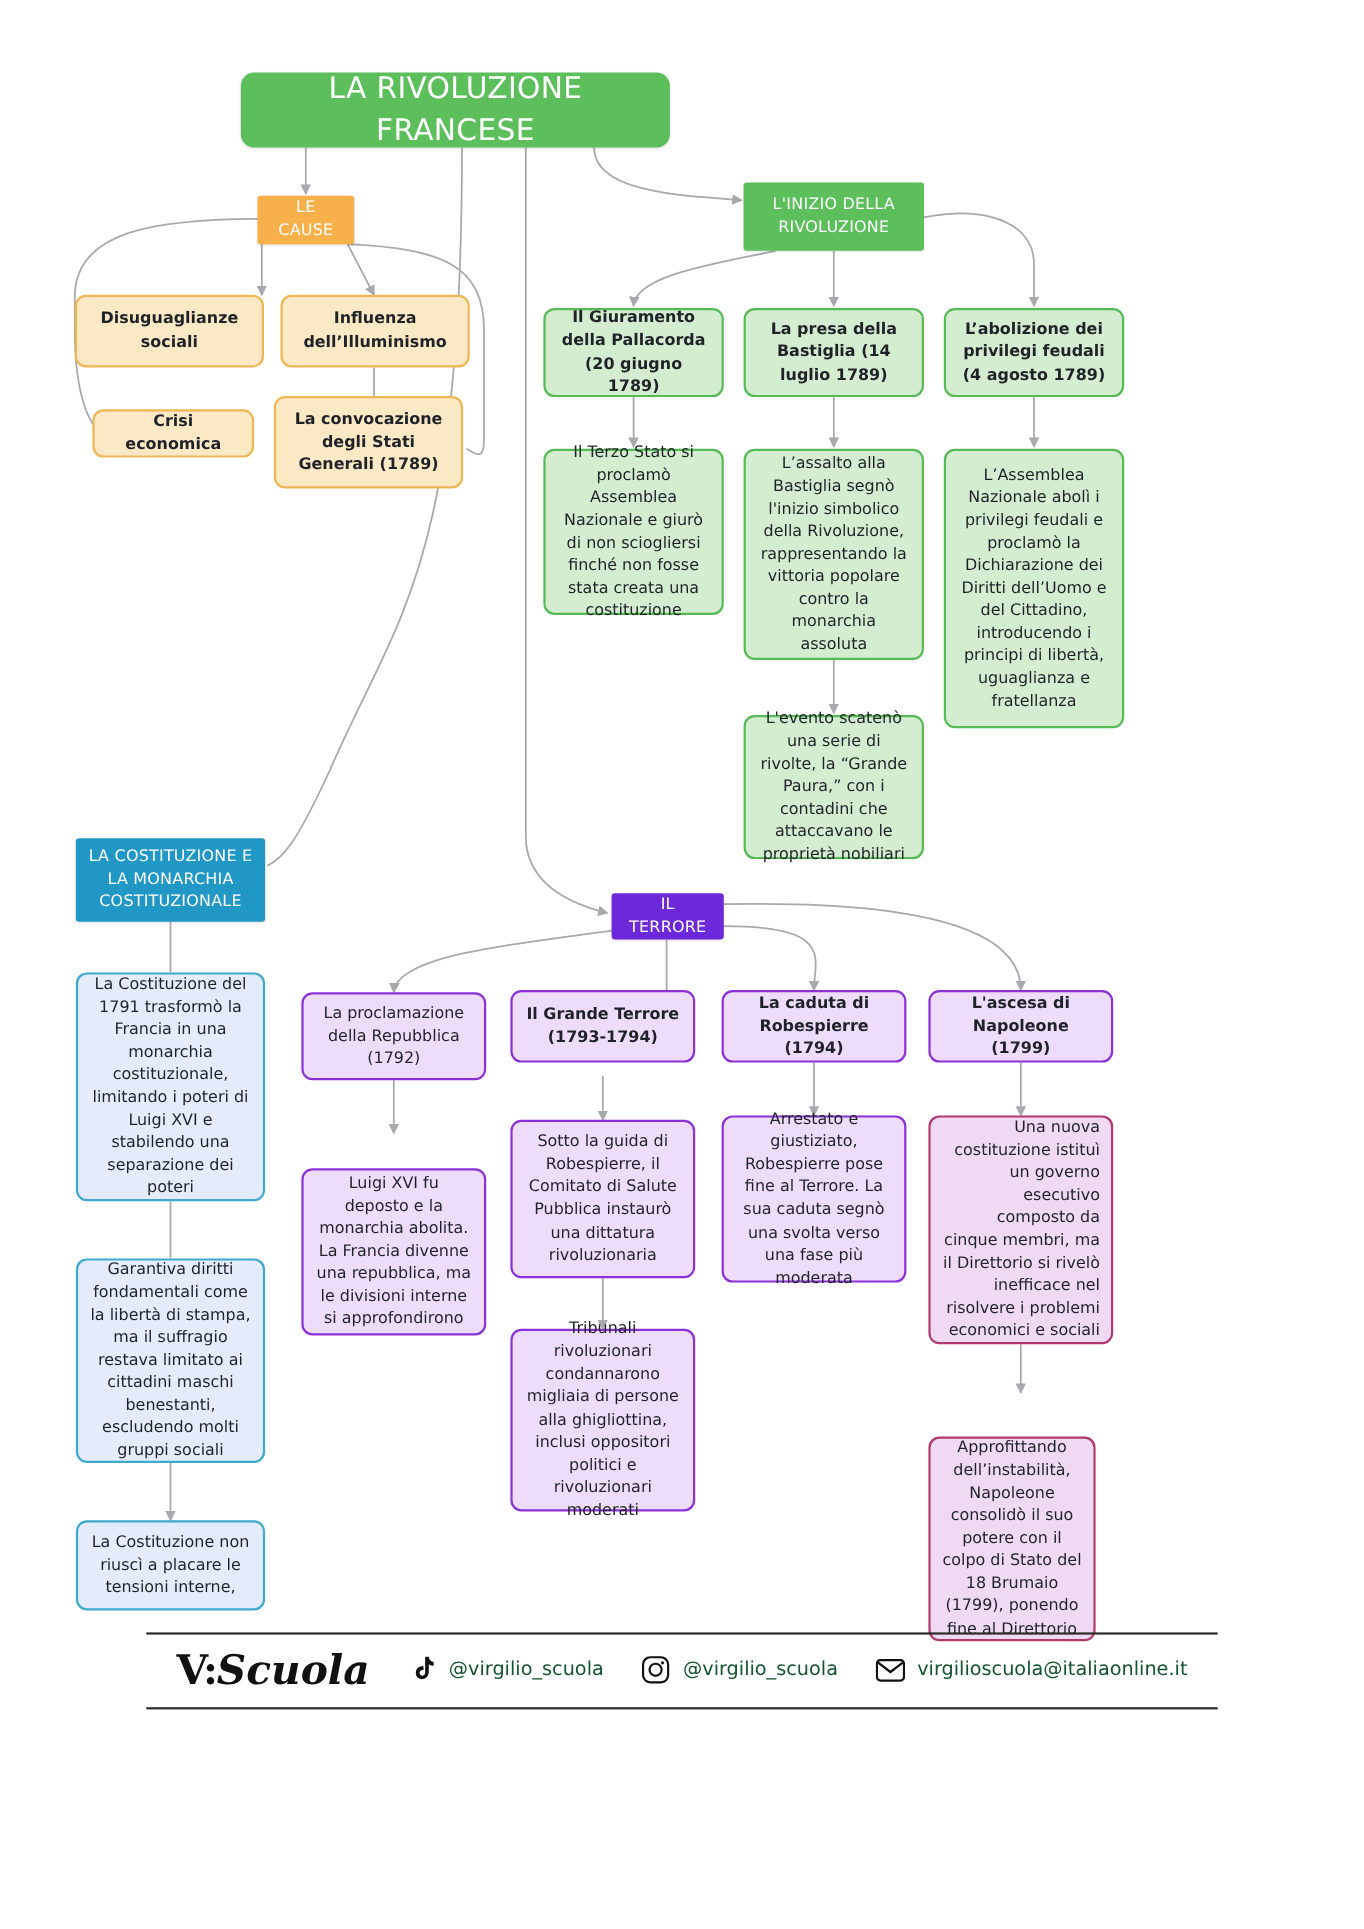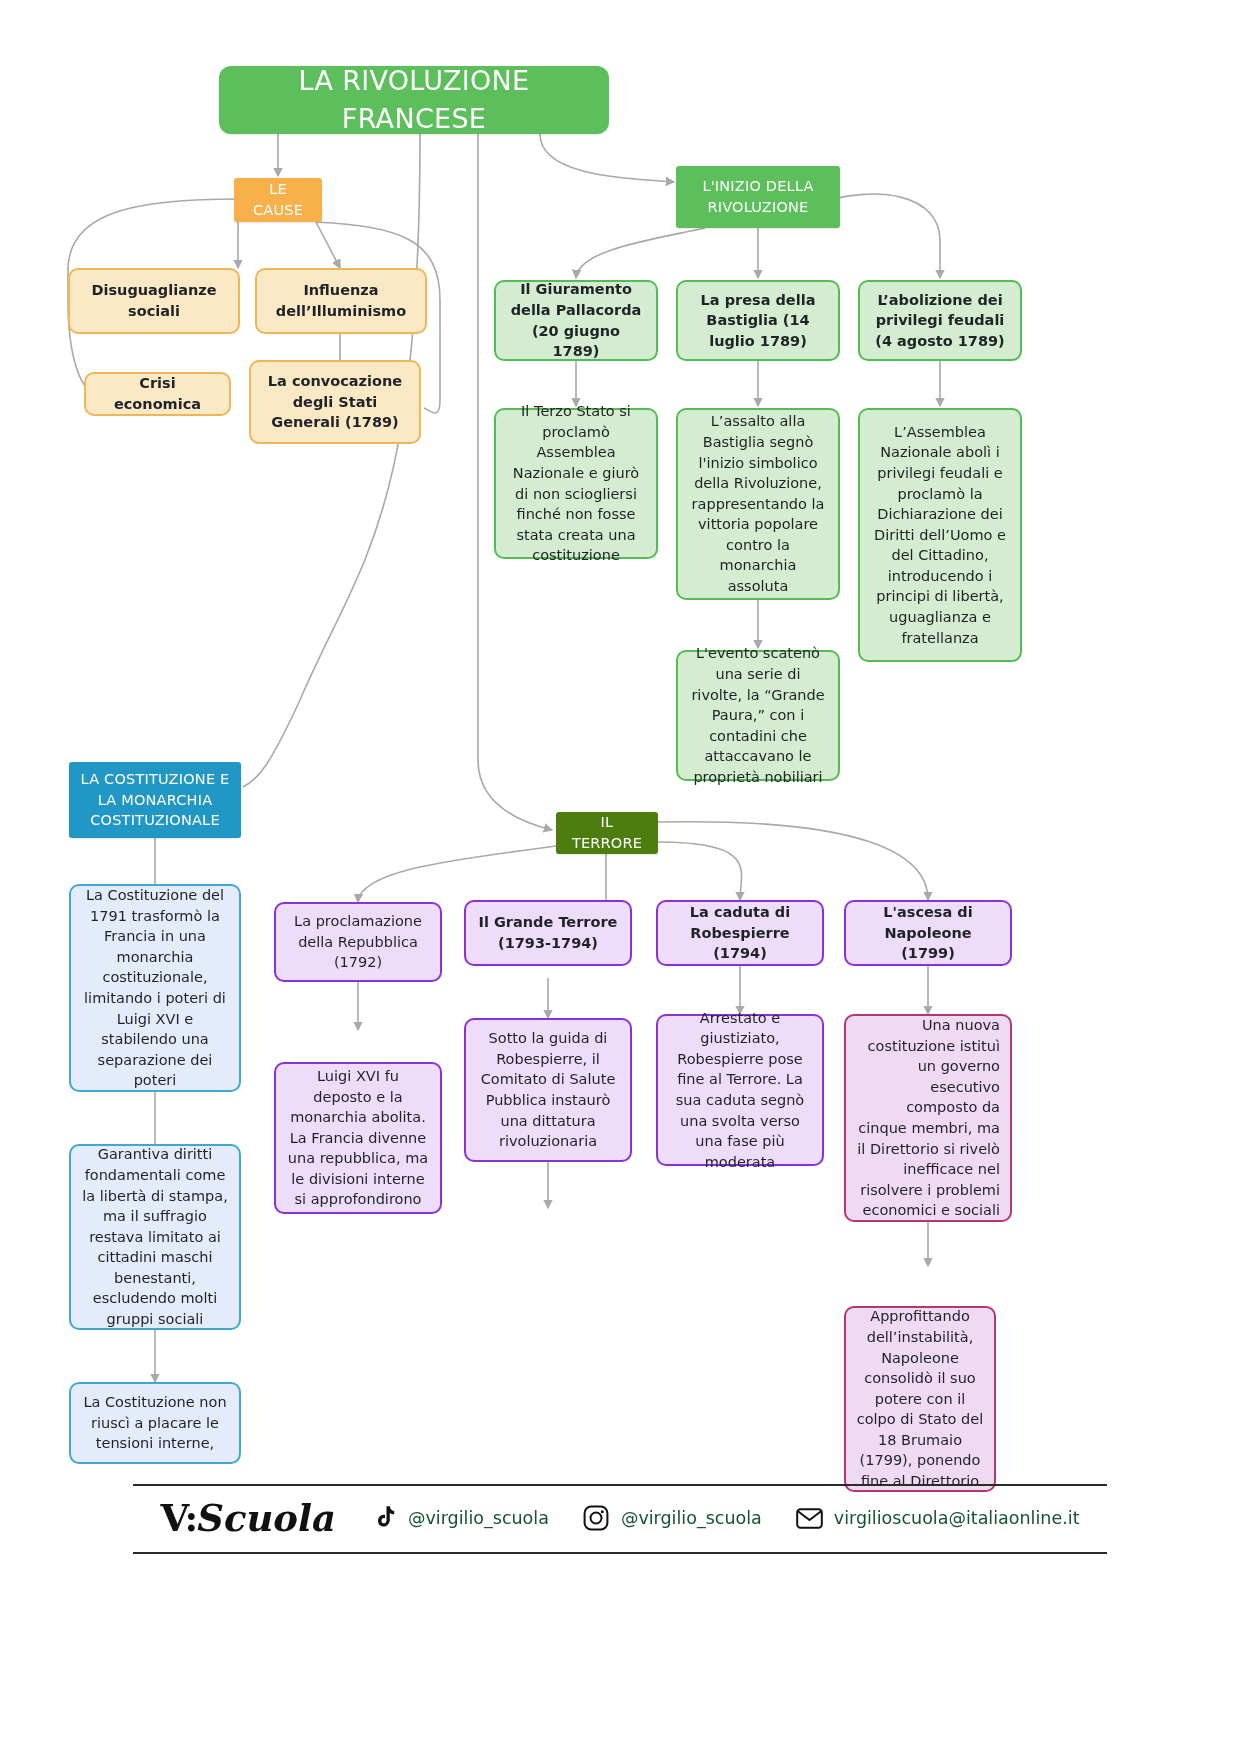--- a/index.html
+++ b/index.html
@@ -24,21 +24,21 @@
     background:#5cbf5c;color:#ffffff;border-radius:12px;
     font-size:27px;letter-spacing:.3px;font-weight:400;
     box-shadow:0 1px 2px rgba(0,0,0,.10);
   }
   
   .cat{color:#ffffff;font-size:14.5px;font-weight:400;border-radius:3px;
        box-shadow:0 1px 2px rgba(0,0,0,.10);letter-spacing:.2px;}
   .cat.orange{background:#f8b14a;}
   .cat.green{background:#5cbf5c;}
   .cat.blue{background:#2097c4;}
-  .cat.purple{background:#4d7c0f;}
+  .cat.purple{background:#6d28d9;}
 
   
   .box{font-size:14.5px;color:#1f2328;border-width:2px;border-style:solid;}
   .box.bold{font-weight:700;}
   .box.orange{background:#fbe8c4;border-color:#edb757;}
   .box.green {background:#d4ecd0;border-color:#55bb55;}
   .box.blue  {background:#e4ecfb;border-color:#3fa9cd;}
   .box.purple{background:#eedcfb;border-color:#8b31d8;}
   .box.magenta{background:#f0d9f3;border-color:#b03a6e;}
 
@@ -202,20 +202,23 @@
   </div>
 
   <div class="node box purple" style="left:274px;top:1030px;width:168px;height:152px;margin-top:32px;">
     <span>Luigi XVI fu deposto e la monarchia abolita. La Francia divenne una repubblica, ma le divisioni interne si approfondirono</span>
   </div>
 
   <div class="node box purple" style="left:464px;top:1018px;width:168px;height:144px;">
     <span>Sotto la guida di Robespierre, il Comitato di Salute Pubblica instaurò una dittatura rivoluzionaria</span>
   </div>
 
+  <div class="node box purple" style="left:464px;top:1208px;width:168px;height:166px;">
+    <span>Tribunali rivoluzionari condannarono migliaia di persone alla ghigliottina, inclusi oppositori politici e rivoluzionari moderati</span>
+  </div>
 
   <div class="node box purple" style="left:656px;top:1014px;width:168px;height:152px;">
     <span>Arrestato e giustiziato, Robespierre pose fine al Terrore. La sua caduta segnò una svolta verso una fase più moderata</span>
   </div>
 
   <div class="node box magenta" style="left:844px;top:1014px;width:168px;height:208px;text-align:right;">
     <span>Una nuova costituzione istituì un governo esecutivo composto da cinque membri, ma il Direttorio si rivelò inefficace nel risolvere i problemi economici e sociali</span>
   </div>
 
   <div class="node box magenta" style="left:844px;top:1306px;width:152px;height:186px;">

